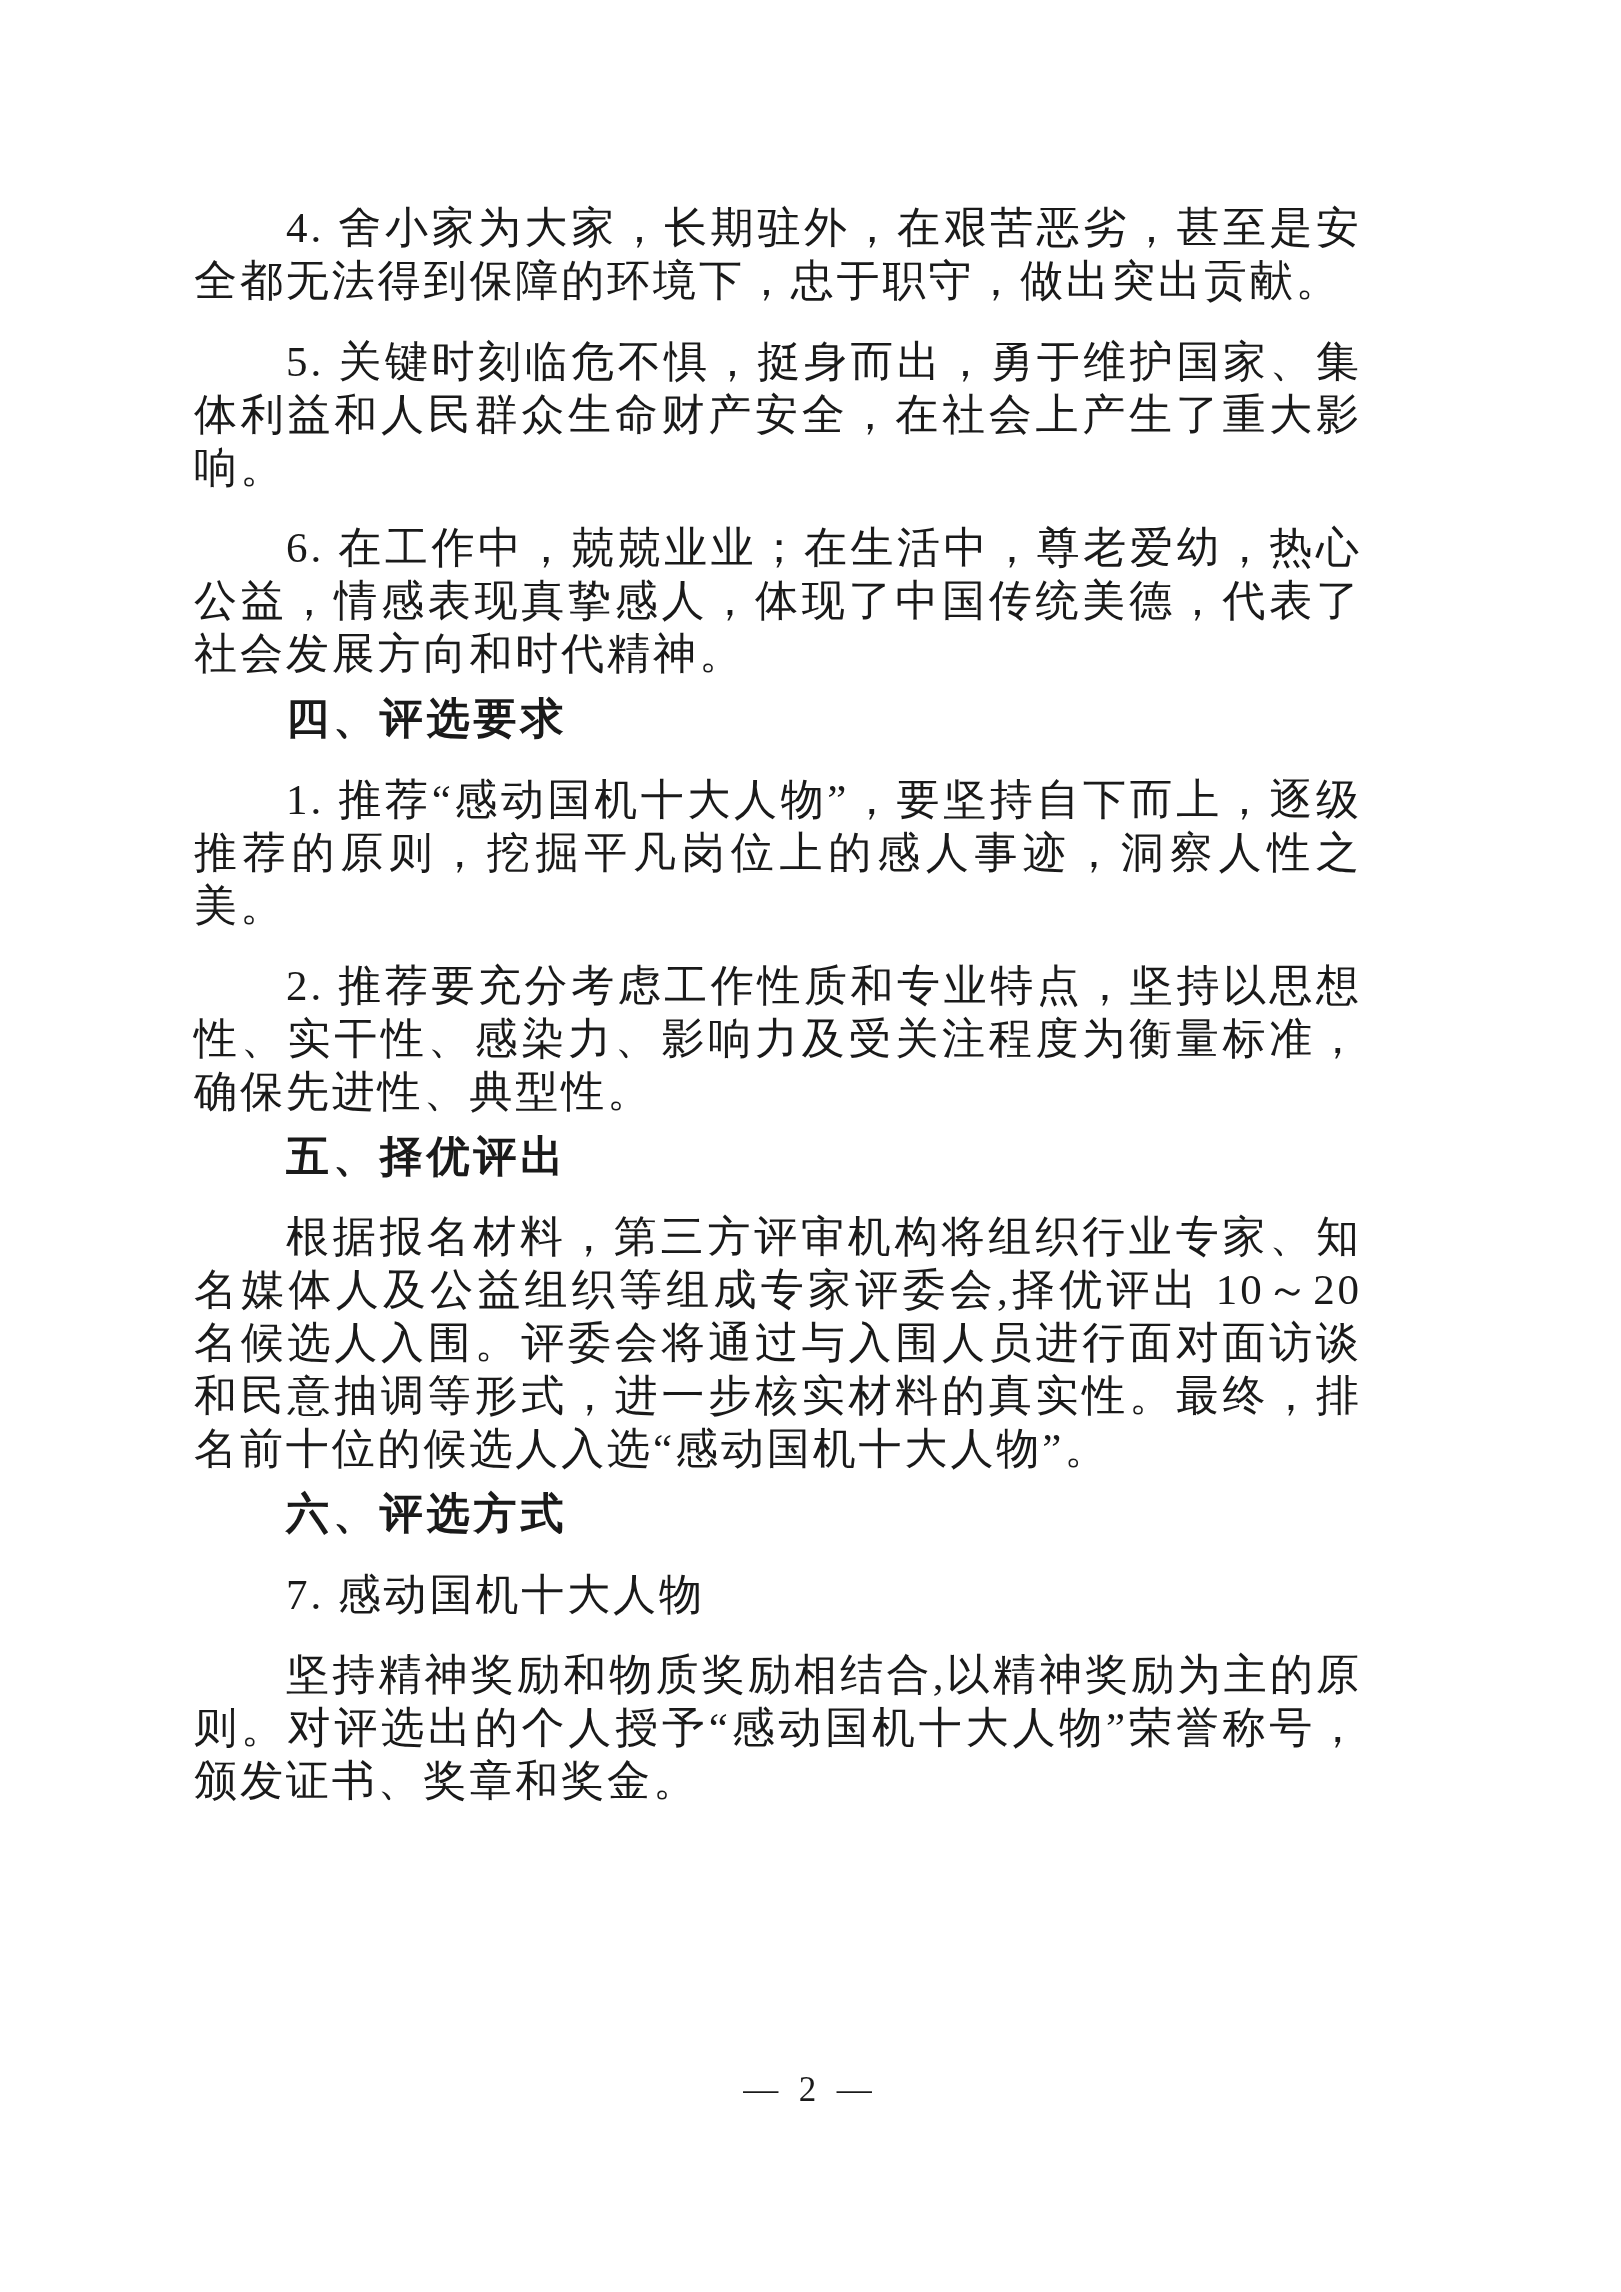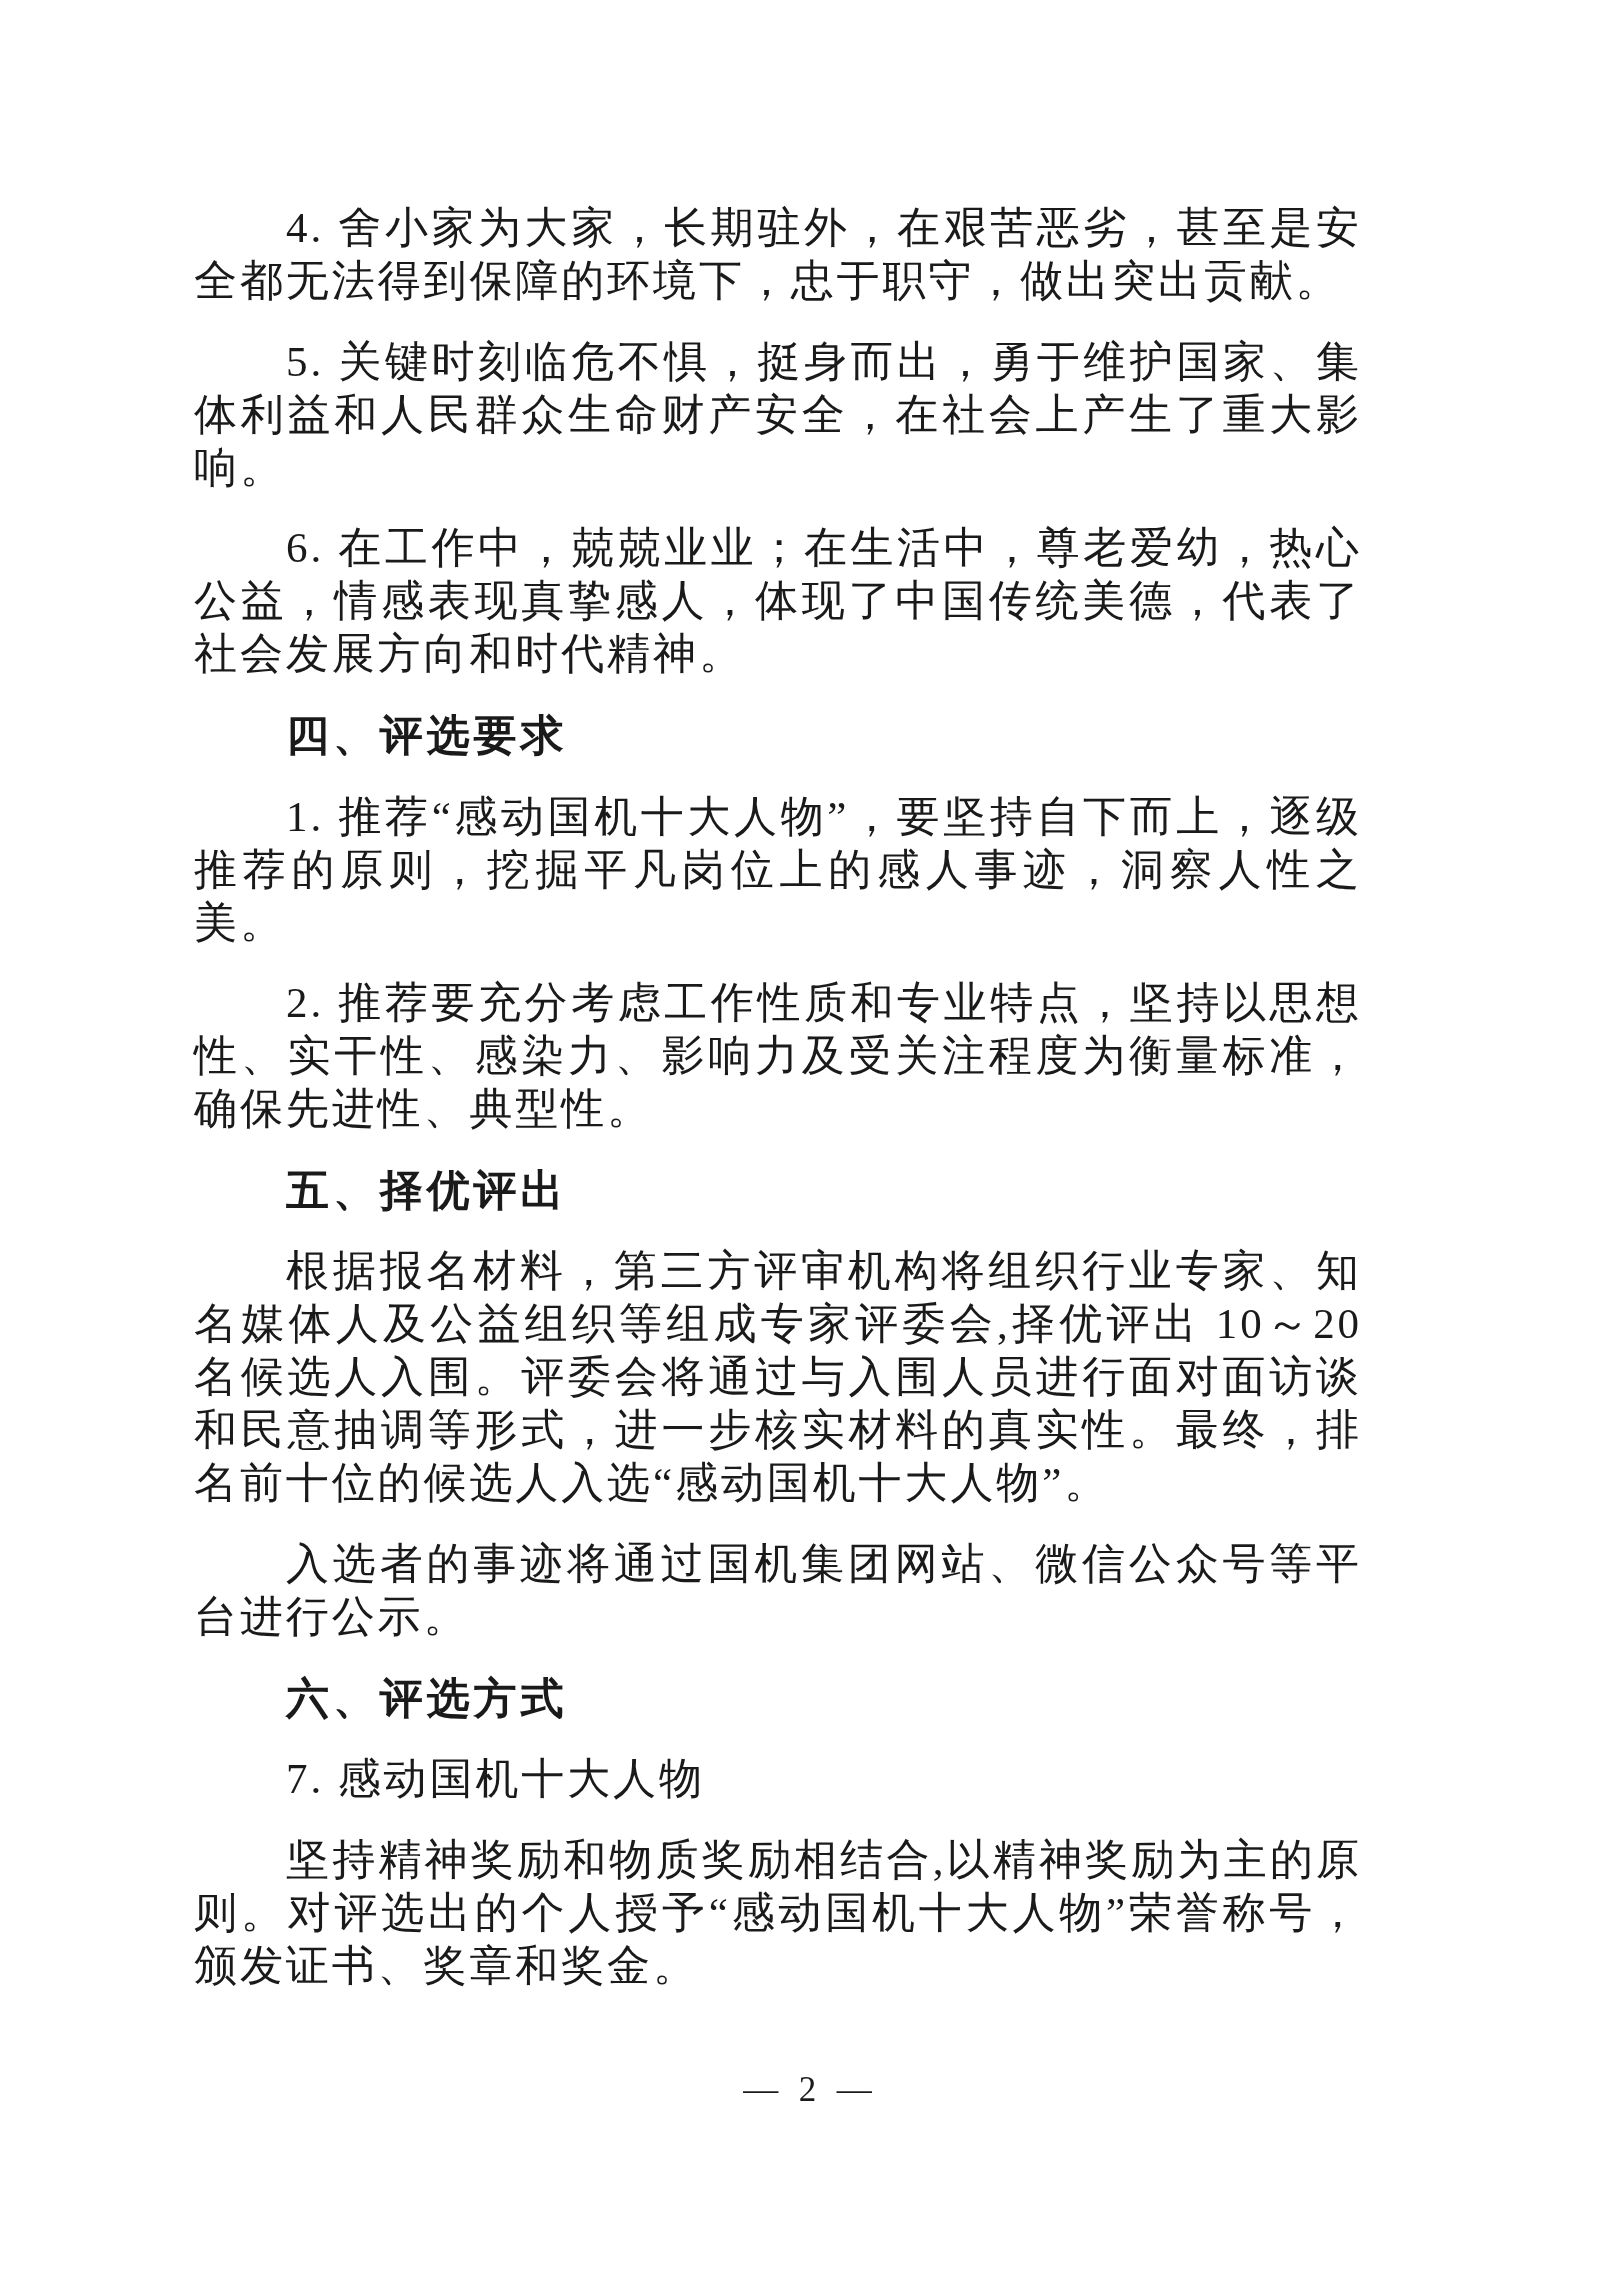--- a/index.html
+++ b/index.html
@@ -26,21 +26,21 @@
   .para {
     margin: 27.4px 0 0 0;
     font-size: 43px;
     line-height: 53px;
     letter-spacing: 2.9px;
     text-align: justify;
     text-indent: 92px;
     font-weight: 400;
   }
   .heading {
-    margin: 29px 0 0 0;
+    margin: 12px 0 0 0;
     font-size: 43px;
     line-height: 53px;
     letter-spacing: 3.9px;
     text-indent: 92px;
     font-weight: 700;
   }
   .footer {
     position: absolute;
     left: 0;
     top: 2070px;
@@ -59,21 +59,20 @@
     <p class="para">4. 舍小家为大家，长期驻外，在艰苦恶劣，甚至是安全都无法得到保障的环境下，忠于职守，做出突出贡献。</p>
     <p class="para">5. 关键时刻临危不惧，挺身而出，勇于维护国家、集体利益和人民群众生命财产安全，在社会上产生了重大影响。</p>
     <p class="para">6. 在工作中，兢兢业业；在生活中，尊老爱幼，热心公益，情感表现真挚感人，体现了中国传统美德，代表了社会发展方向和时代精神。</p>
 
     <h3 class="heading">四、评选要求</h3>
     <p class="para">1. 推荐“感动国机十大人物”，要坚持自下而上，逐级推荐的原则，挖掘平凡岗位上的感人事迹，洞察人性之美。</p>
     <p class="para">2. 推荐要充分考虑工作性质和专业特点，坚持以思想性、实干性、感染力、影响力及受关注程度为衡量标准，确保先进性、典型性。</p>
 
     <h3 class="heading">五、择优评出</h3>
     <p class="para">根据报名材料，第三方评审机构将组织行业专家、知名媒体人及公益组织等组成专家评委会,择优评出 10～20 名候选人入围。评委会将通过与入围人员进行面对面访谈和民意抽调等形式，进一步核实材料的真实性。最终，排名前十位的候选人入选“感动国机十大人物”。</p>
-    <p class="para">入选者的事迹将通过国机集团网站、微信公众号等平台进行公示。</p>
 
     <h3 class="heading">六、评选方式</h3>
     <p class="para">7. 感动国机十大人物</p>
     <p class="para">坚持精神奖励和物质奖励相结合,以精神奖励为主的原则。对评选出的个人授予“感动国机十大人物”荣誉称号，颁发证书、奖章和奖金。</p>
   </div>
 
   <div class="footer">— 2 —</div>
 </div>
 
 

